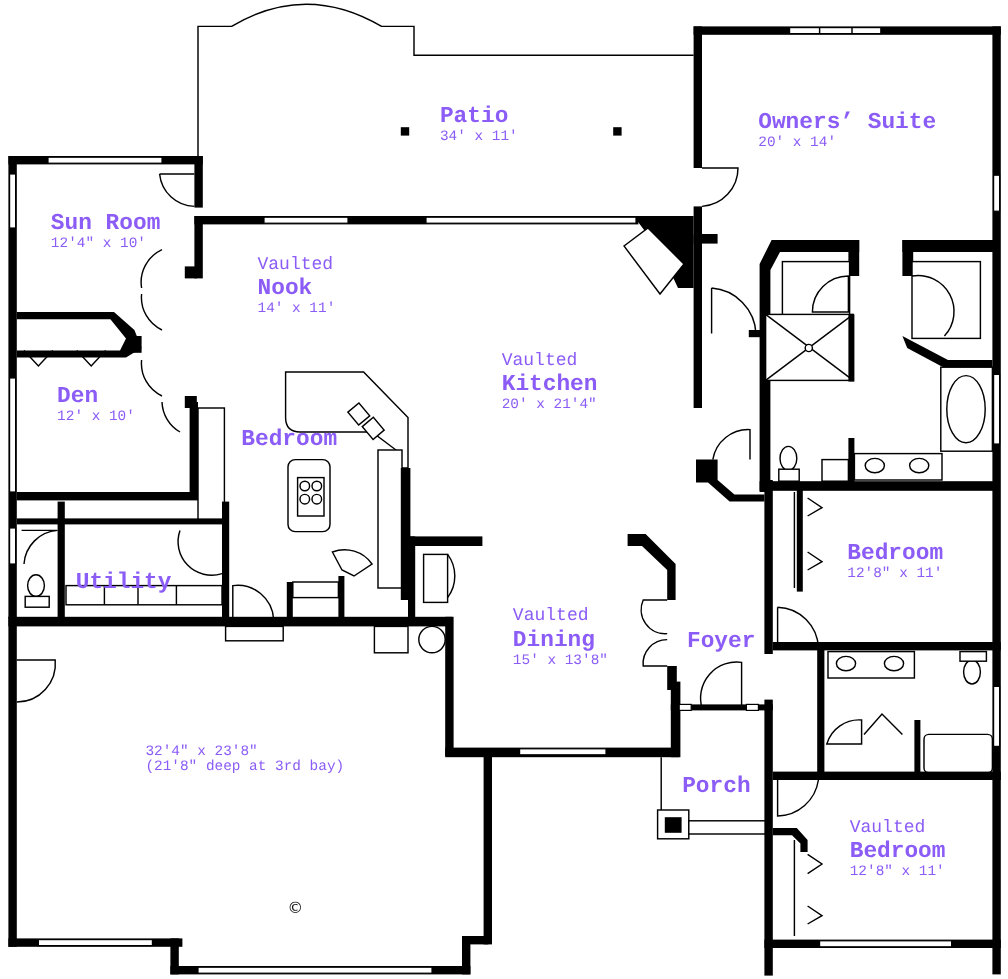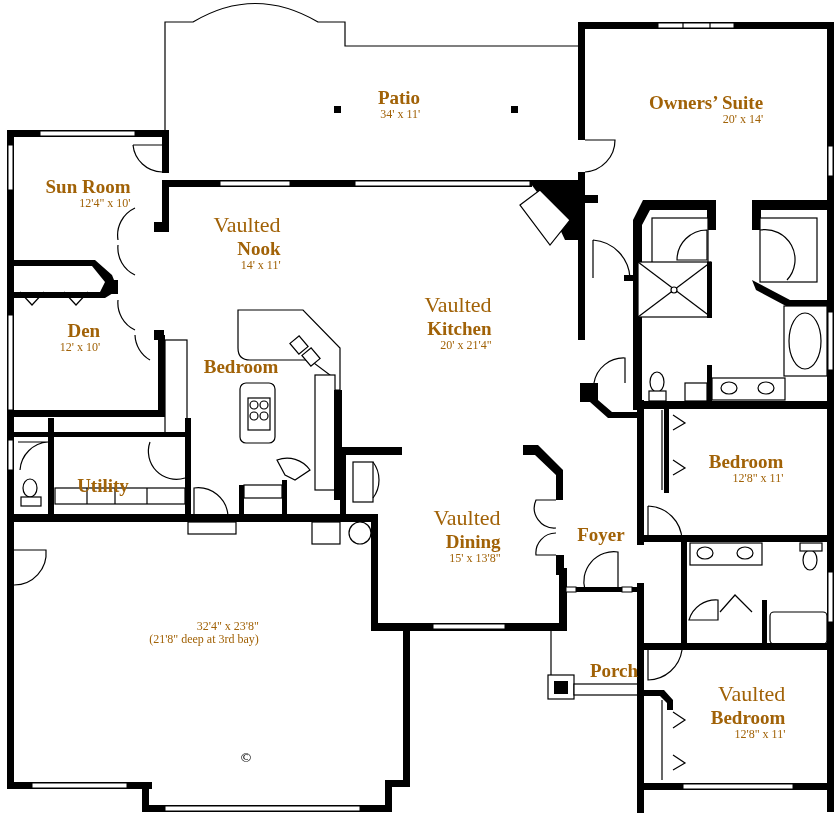--- a/index.html
+++ b/index.html
@@ -1,19 +1,19 @@
 <!DOCTYPE html>
 <html><head>
 <meta charset="utf-8">
 <style>
   html, body { margin: 0; padding: 0; background: #ffffff; }
   body { width: 840px; height: 816px; overflow: hidden; position: relative; }
   #plan { position: absolute; left: 0; top: 0; width: 840px; height: 816px; }
-  .room-label { position: absolute; text-align: right; font-family: Liberation Serif, serif; color: #a16207; line-height: 1.12; white-space: nowrap; transform: translateX(-50%); }
-  .room-label .pre { font-size: 22px; font-weight: normal; display: block; }
+  .room-label { position: absolute; text-align: left; font-family: Liberation Mono, monospace; color: #8b5cf6; line-height: 1.12; white-space: nowrap; transform: translateX(-50%); }
+  .room-label .pre { font-size: 15px; font-weight: normal; display: block; }
   .room-label .name { font-size: 19px; font-weight: bold; display: block; }
   .room-label .dim { font-size: 12px; font-weight: normal; display: block; }
   .copyright { position: absolute; font-family: "DejaVu Sans", sans-serif; font-size: 13px; color: #111; transform: translateX(-50%); }
   svg .wall { fill: #000; }
   svg .thin { fill: none; stroke: #000; stroke-width: 1.2; }
   svg .win { fill: #fff; stroke: #000; stroke-width: 1; }
   svg .fix { fill: #fff; stroke: #000; stroke-width: 1.2; }
 </style>
 </head>
 <body>
@@ -266,21 +266,21 @@
 </div>
 <div class="room-label" style="left:467px; top:506px;">
   <span class="pre">Vaulted</span>
   <span class="name">Dining</span>
   <span class="dim">15' x 13'8"</span>
 </div>
 <div class="room-label" style="left:204px; top:620px;">
   <span class="dim">32'4" x 23'8"</span>
   <span class="dim">(21'8" deep at 3rd bay)</span>
 </div>
-<div class="room-label" style="left:597px; top:660px;margin-left:17px;">
+<div class="room-label" style="left:597px; top:645px;">
   <span class="name">Porch</span>
 </div>
 <div class="room-label" style="left:748px; top:682px;">
   <span class="pre">Vaulted</span>
   <span class="name">Bedroom</span>
   <span class="dim">12'8" x 11'</span>
 </div>
 <div class="copyright" style="left:246px; top:750px;">©</div>
 
 </body></html>

